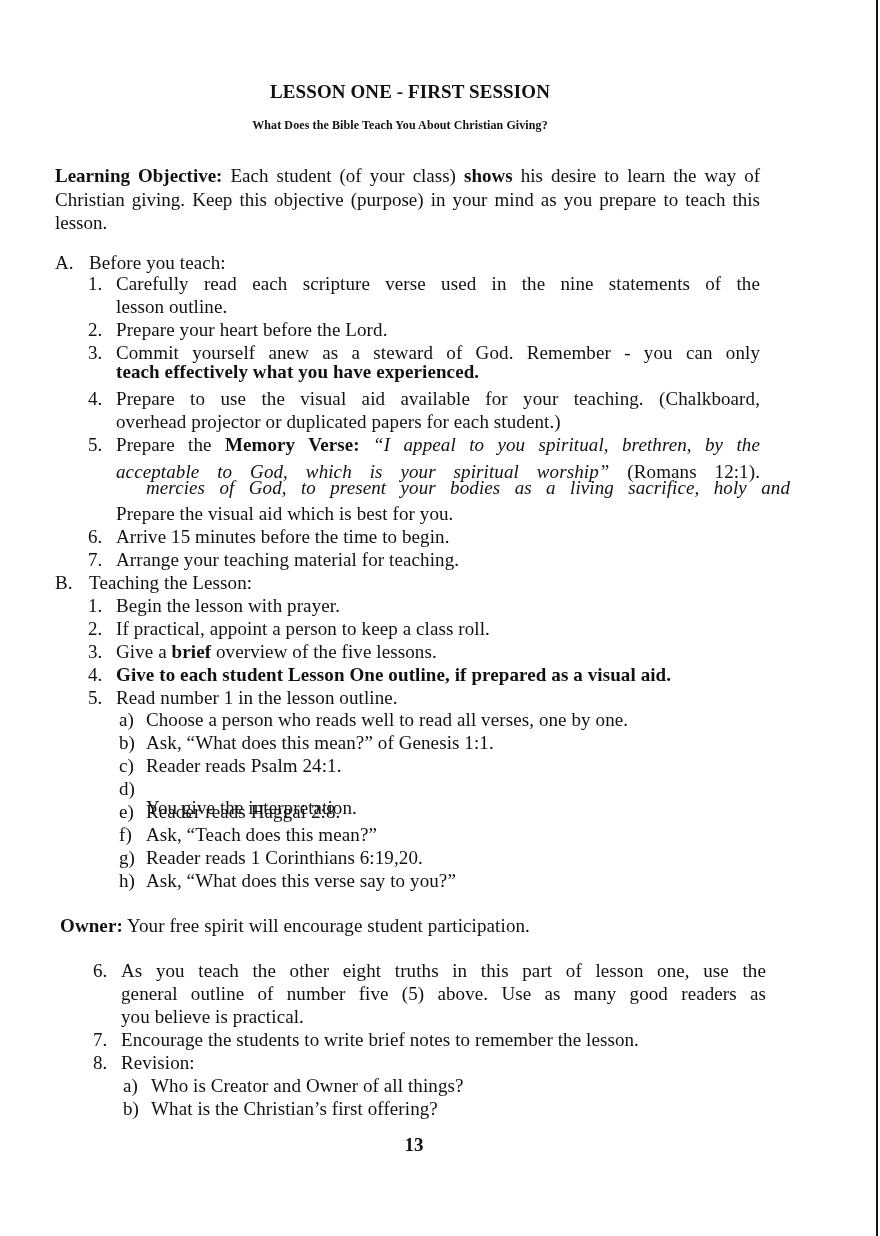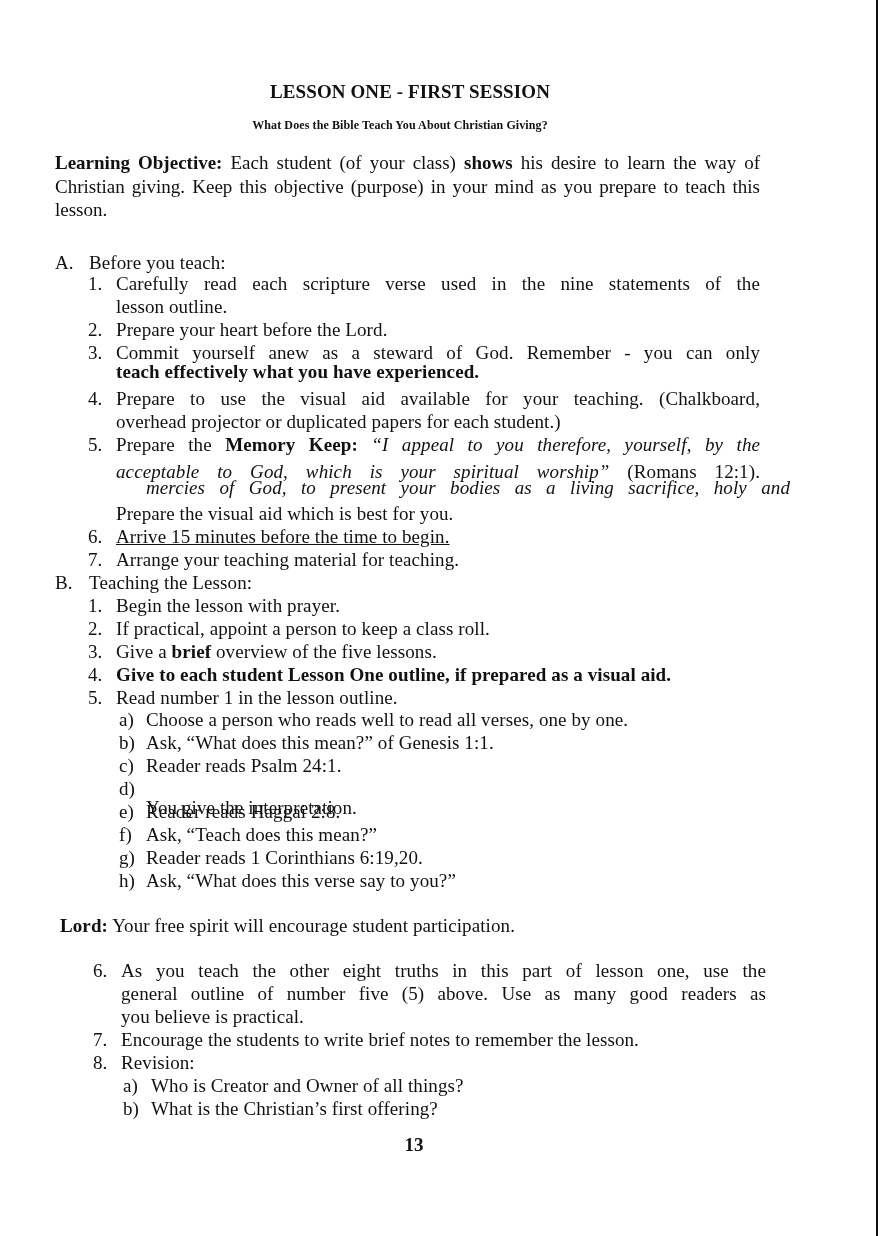--- a/index.html
+++ b/index.html
@@ -21,21 +21,21 @@
 </style>
 </head>
 <body>
 
 <div class="page">
   <div class="edge-line"></div>
 
   <div class="t center h1" style="top:80px; left:0; width:820px;">LESSON ONE - FIRST SESSION</div>
   <div class="t center h2" style="top:114px; left:0; width:800px;">What Does the Bible Teach You About Christian Giving?</div>
 
-  <div class="para" style="top:151px;">
+  <div class="para" style="top:164px;">
     <span class="b">Learning Objective:</span>
     <span>Each student (of your class)</span>
     <span class="b">shows</span>
     <span>his desire to learn the way of Christian giving. Keep this objective (purpose) in your mind as you prepare to teach this lesson.</span>
   </div>
 
   <div class="t" style="top:251px; left:55px;">A.</div>
   <div class="t" style="top:251px; left:89px;">Before you teach:</div>
 
   <div id="section-a-list">
@@ -49,33 +49,33 @@
       <div class="t" style="top: 360px; left: 116px; font-weight: bold;">teach effectively what you have experienced.</div>
       <div class="t" style="top: 387px; left: 88px;">4.</div>
       <div class="t just" style="top: 387px; left: 116px; width: 644px;">Prepare to use the visual aid available for your teaching. (Chalkboard,</div>
       <div class="t" style="top: 410px; left: 116px;">overhead projector or duplicated papers for each student.)</div>
     </div>
 
   <div>
     <div class="t" style="top:433px; left:88px;">5.</div>
     <div class="t just" style="top:433px; left:116px; width:644px;">
       <span>Prepare the</span>
-      <span class="b">Memory Keep:</span>
-      <span class="i">“I appeal to you therefore, yourself, by the</span>
+      <span class="b">Memory Verse:</span>
+      <span class="i">“I appeal to you spiritual, brethren, by the</span>
     </div>
     <div class="t just i" style="top:476px; left:116px; width:644px;margin-left:30px;">mercies of God, to present your bodies as a living sacrifice, holy and</div>
     <div class="t just" style="top:460px; left:116px; width:644px;">
       <span class="i">acceptable to God, which is your spiritual worship”</span>
       <span>(Romans 12:1).</span>
     </div>
     <div class="t" style="top:502px; left:116px;">Prepare the visual aid which is best for you.</div>
   </div>
 
   <div class="t" style="top:525px; left:88px;">6.</div>
-  <div class="t" style="top:525px; left:116px;text-decoration:underline;">Arrive 15 minutes before the time to begin.</div>
+  <div class="t" style="top:525px; left:116px;">Arrive 15 minutes before the time to begin.</div>
   <div class="t" style="top:548px; left:88px;">7.</div>
   <div class="t" style="top:548px; left:116px;">Arrange your teaching material for teaching.</div>
 
   <div class="t" style="top:571px; left:55px;">B.</div>
   <div class="t" style="top:571px; left:89px;">Teaching the Lesson:</div>
 
   <div class="t" style="top:594px; left:88px;">1.</div>
   <div class="t" style="top:594px; left:116px;">Begin the lesson with prayer.</div>
   <div class="t" style="top:617px; left:88px;">2.</div>
   <div class="t" style="top:617px; left:116px;">If practical, appoint a person to keep a class roll.</div>
@@ -103,21 +103,21 @@
       <div class="t" style="top: 800px; left: 146px;">Reader reads Haggai 2:8.</div>
       <div class="t" style="top: 823px; left: 119px;">f)</div>
       <div class="t" style="top: 823px; left: 146px;">Ask, “Teach does this mean?”</div>
       <div class="t" style="top: 846px; left: 119px;">g)</div>
       <div class="t" style="top: 846px; left: 146px;">Reader reads 1 Corinthians 6:19,20.</div>
       <div class="t" style="top: 869px; left: 119px;">h)</div>
       <div class="t" style="top: 869px; left: 146px;">Ask, “What does this verse say to you?”</div>
     </div>
 
   <div class="t" style="top:914px; left:60px;">
-    <span class="b">Lord:</span>
+    <span class="b">Owner:</span>
     <span>Your free spirit will encourage student participation.</span>
   </div>
 
   <div id="continued-list">
       <div class="t" style="top: 959px; left: 93px;">6.</div>
       <div class="t just" style="top: 959px; left: 121px; width: 645px;">As you teach the other eight truths in this part of lesson one, use the</div>
       <div class="t just" style="top: 982px; left: 121px; width: 645px;">general outline of number five (5) above. Use as many good readers as</div>
       <div class="t" style="top: 1005px; left: 121px;">you believe is practical.</div>
       <div class="t" style="top: 1028px; left: 93px;">7.</div>
       <div class="t" style="top: 1028px; left: 121px;">Encourage the students to write brief notes to remember the lesson.</div>

